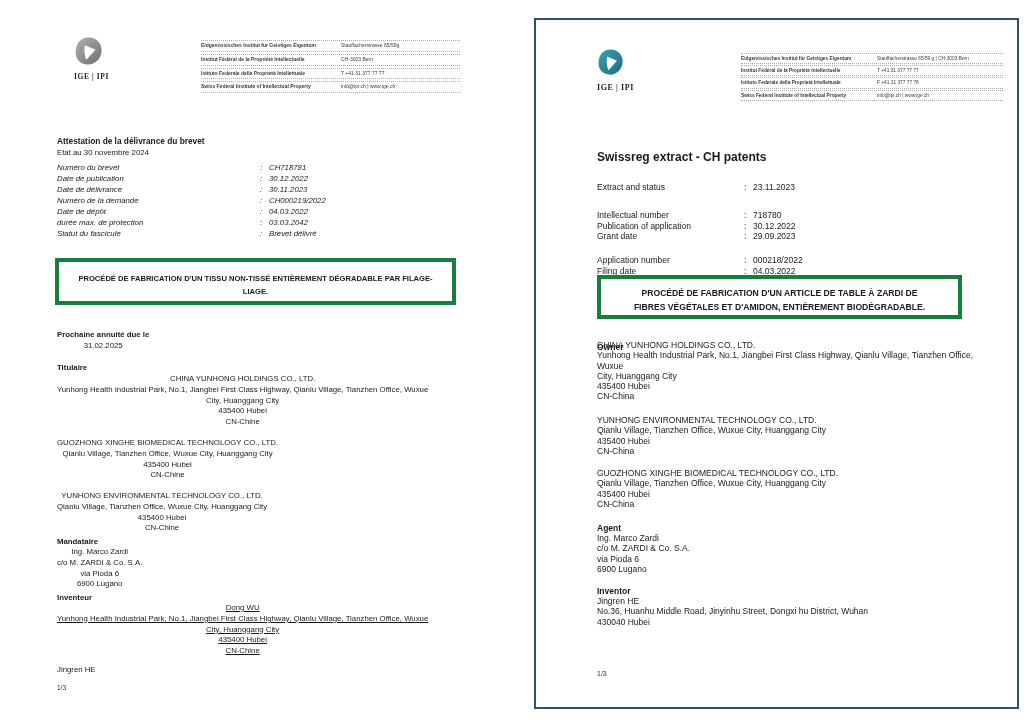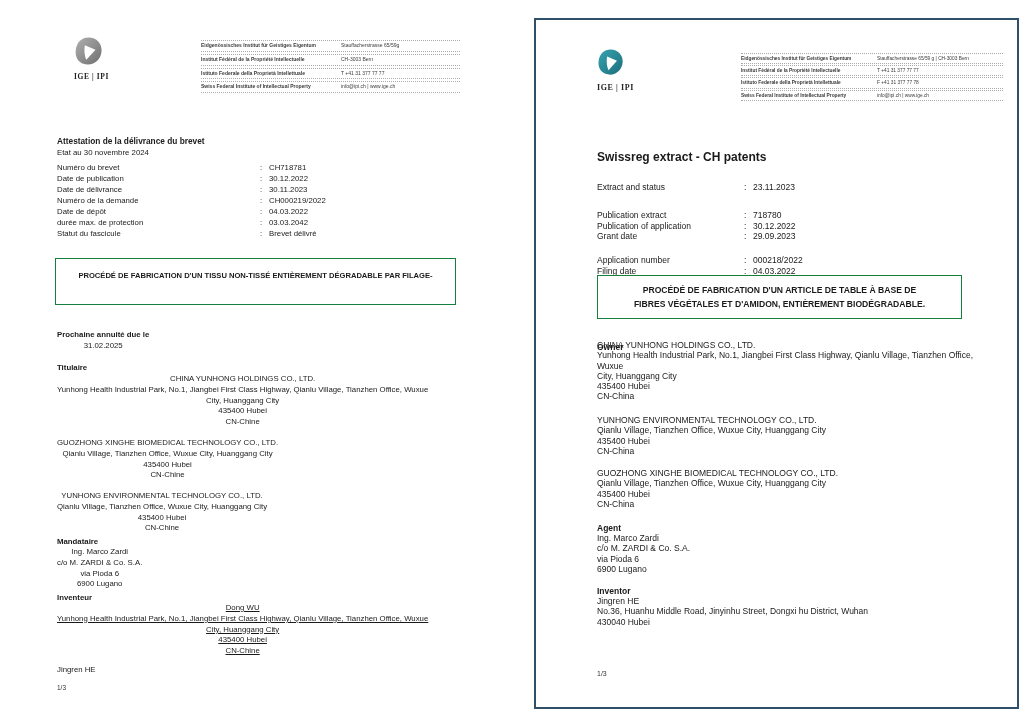--- a/index.html
+++ b/index.html
@@ -15,25 +15,25 @@
   .lp .body-line{line-height:10.8px;white-space:nowrap;text-align:center;}
   .lp-hdr{left:171px;top:26px;width:259px;font-size:5px;color:#3a3a3a;}
   .hdr-row{display:flex;border-top:1px dotted #ababab;border-bottom:1px dotted #ababab;
            margin-bottom:2px;padding:1px 0;line-height:1.55;}
   .lp-hdr .hdr-name{width:134px;font-weight:bold;}
   .hdr-contact{padding-left:6px;}
   .logo-wordmark{font-family:"Liberation Serif", serif;font-weight:bold;letter-spacing:.6px;color:#222;}
   .lp .logo-wordmark{font-size:7.5px;margin-top:4px;}
   .doc-title-l{font-size:8.3px;}
   .frow{display:flex;align-items:center;}
-  .lp .frow{height:11px;}
+  .lp .frow{height:11px;font-style:italic;}
   .lp .flabel{width:203px;}
   .colon{width:9px;}
   .fval{}
-  .invention-box{border:1px solid #15803d;text-align:center;font-weight:bold;box-sizing:border-box;}
+  .invention-box{border:4px solid #15803d;text-align:center;font-weight:bold;box-sizing:border-box;}
   .lp .invention-box{left:25px;top:244px;width:401px;height:47px;font-size:7.6px;line-height:13px;padding-top:10px;}
   .page-num{font-size:6.5px;color:#333;}
 
   
   .rp{left:534px;top:18px;width:485px;height:691px;border:2px solid #2e506b;box-sizing:border-box;font-size:8.5px;}
   .rp .body-line{line-height:10.3px;white-space:nowrap;}
   .rp-hdr{left:205px;top:33px;width:262px;font-size:4.8px;color:#3a3a3a;}
   .rp-hdr .hdr-name{width:130px;font-weight:bold;}
   .rp-hdr .hdr-row{line-height:1.5;margin-bottom:1px;}
   .rp .logo-wordmark{font-size:8px;margin-top:5px;}
@@ -119,20 +119,21 @@
     </div>
     <div class="frow">
       <span class="flabel">Statut du fascicule</span>
       <span class="colon">:</span>
       <span class="fval">Brevet délivré</span>
     </div>
   </div>
 
   <div class="abs invention-box">
     <div>PROCÉDÉ DE FABRICATION D'UN TISSU NON-TISSÉ ENTIÈREMENT DÉGRADABLE PAR FILAGE-</div>
+    <div>LIAGE.</div>
   </div>
 
   <div class="abs" style="left:27px;top:316px;">
     <div class="bold body-line">Prochaine annuité due le</div>
     <div class="body-line">31.02.2025</div>
   </div>
 
   <div class="abs bold" style="left:27px;top:349px;">Titulaire</div>
 
   <div class="abs" style="left:27px;top:360px;">
@@ -218,21 +219,21 @@
   <div class="abs" style="left:61px;top:162px;">
     <div class="frow">
       <span class="flabel">Extract and status</span>
       <span class="colon">:</span>
       <span class="fval">23.11.2023</span>
     </div>
   </div>
 
   <div class="abs" style="left:61px;top:190px;">
     <div class="frow">
-      <span class="flabel">Publication extract</span>
+      <span class="flabel">Intellectual number</span>
       <span class="colon">:</span>
       <span class="fval">718780</span>
     </div>
     <div class="frow">
       <span class="flabel">Publication of application</span>
       <span class="colon">:</span>
       <span class="fval">30.12.2022</span>
     </div>
     <div class="frow">
       <span class="flabel">Grant date</span>
@@ -248,21 +249,21 @@
       <span class="fval">000218/2022</span>
     </div>
     <div class="frow">
       <span class="flabel">Filing date</span>
       <span class="colon">:</span>
       <span class="fval">04.03.2022</span>
     </div>
   </div>
 
   <div class="abs invention-box">
-    <div>PROCÉDÉ DE FABRICATION D'UN ARTICLE DE TABLE À BASE DE</div>
+    <div>PROCÉDÉ DE FABRICATION D'UN ARTICLE DE TABLE À ZARDI DE</div>
     <div>FIBRES VÉGÉTALES ET D'AMIDON, ENTIÈREMENT BIODÉGRADABLE.</div>
   </div>
 
   <div class="abs bold" style="left:61px;top:310px;margin-top:12px;">Owner</div>
 
   <div class="abs" style="left:61px;top:320px;">
     <div class="body-line">CHINA YUNHONG HOLDINGS CO., LTD.</div>
     <div class="body-line">Yunhong Health Industrial Park, No.1, Jiangbei First Class Highway, Qianlu Village, Tianzhen Office,</div>
     <div class="body-line">Wuxue</div>
     <div class="body-line">City, Huanggang City</div>

